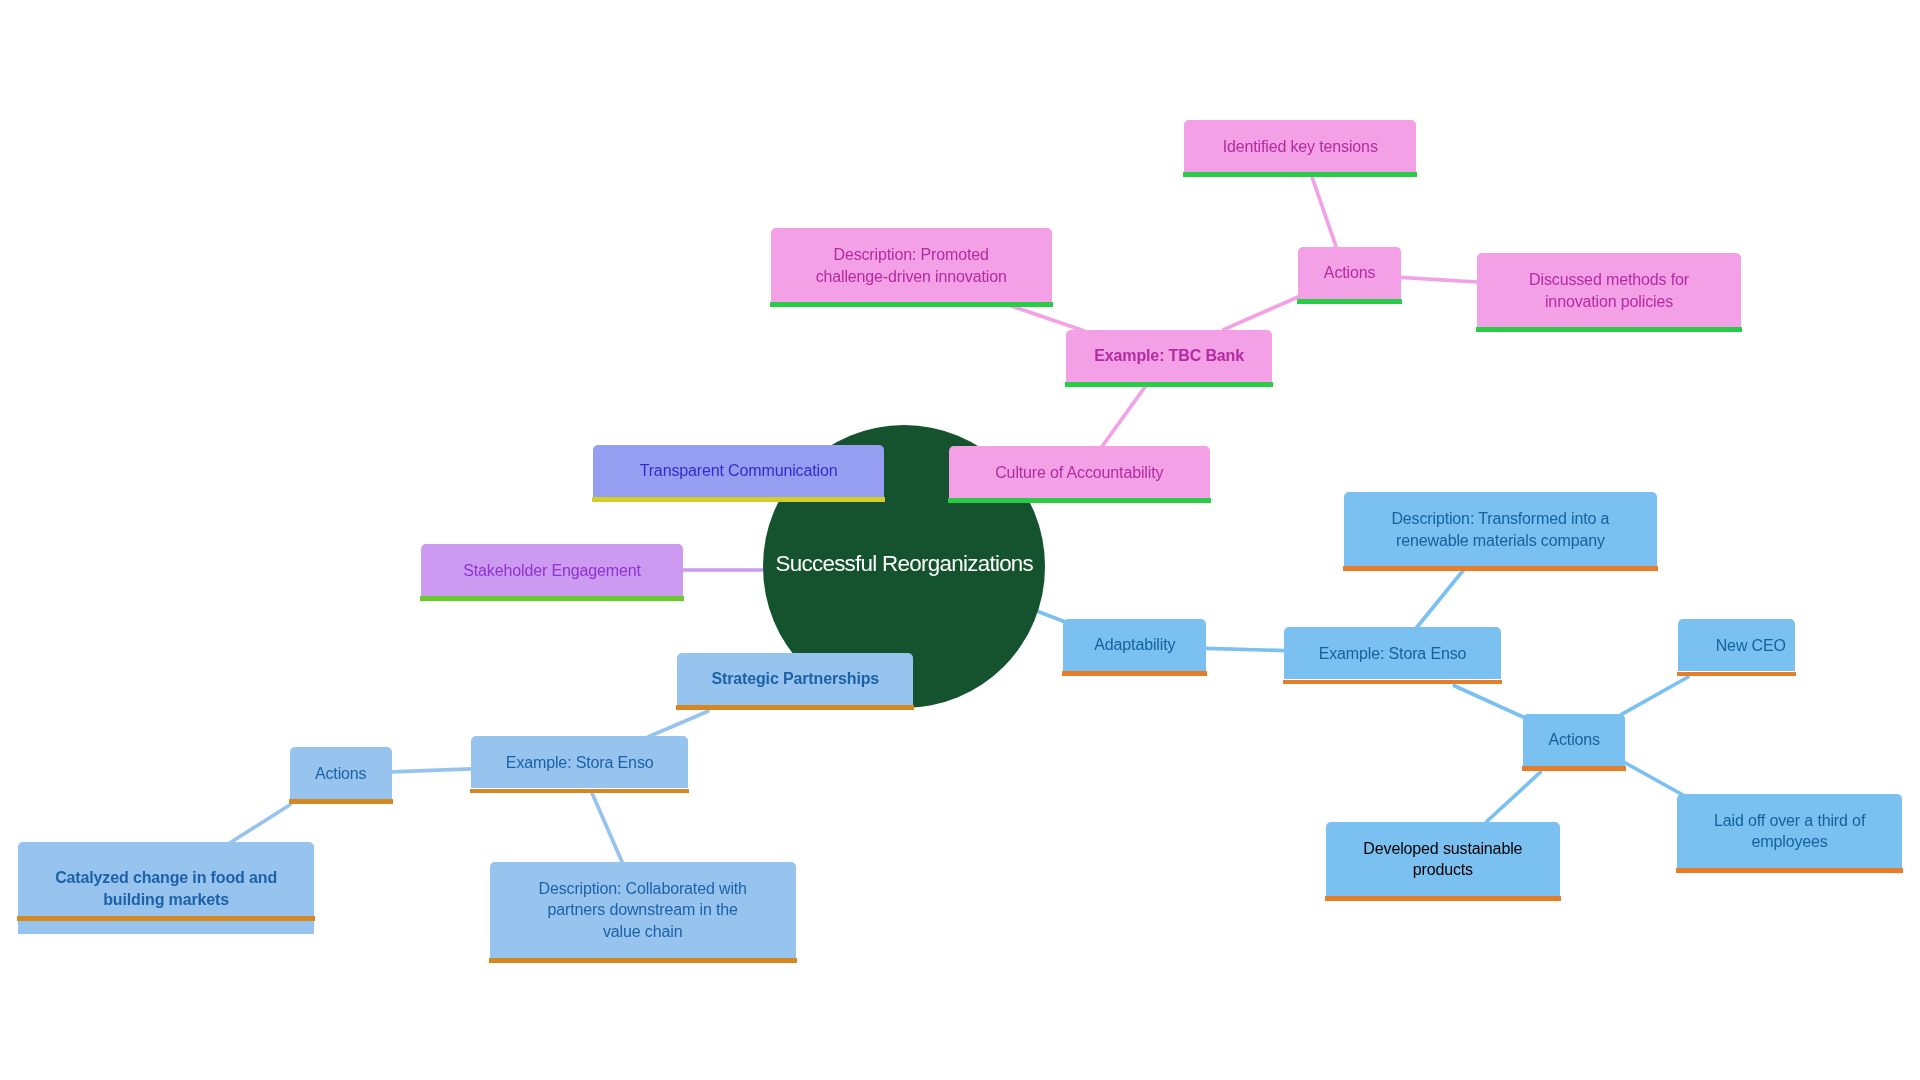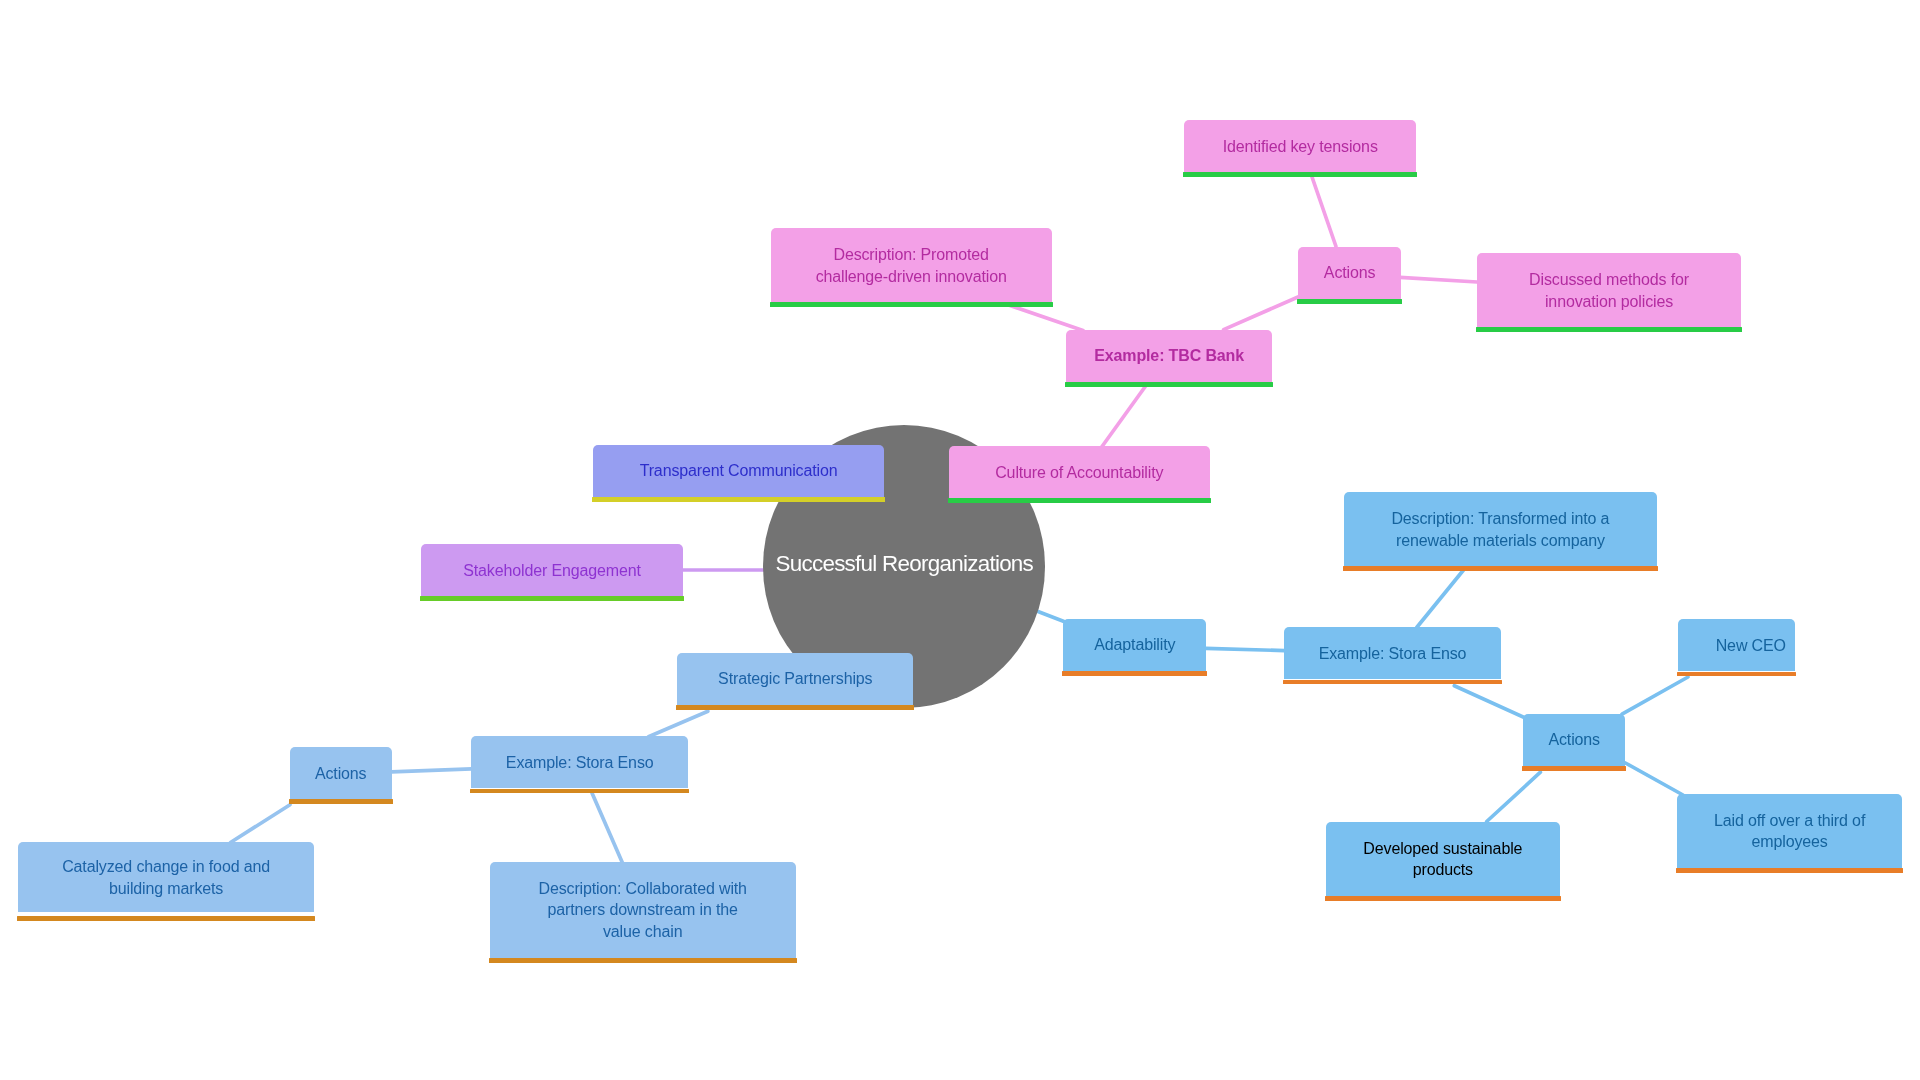--- a/index.html
+++ b/index.html
@@ -36,21 +36,21 @@
       <line x1="1416.7" y1="627.5" x2="1463.5" y2="570" stroke="#7AC0F0" stroke-width="3.7" stroke-linecap="round" fill="none"></line>
       <line x1="1454.3" y1="685.7" x2="1526" y2="718.3" stroke="#7AC0F0" stroke-width="3.7" stroke-linecap="round" fill="none"></line>
       <line x1="1622" y1="714.2" x2="1688" y2="677" stroke="#7AC0F0" stroke-width="3.7" stroke-linecap="round" fill="none"></line>
       <line x1="1625.4" y1="763" x2="1683" y2="795" stroke="#7AC0F0" stroke-width="3.7" stroke-linecap="round" fill="none"></line>
       <line x1="1540.4" y1="772.2" x2="1486.7" y2="821.5" stroke="#7AC0F0" stroke-width="3.7" stroke-linecap="round" fill="none"></line>
       <line x1="707.9" y1="711.2" x2="648.5" y2="736.8" stroke="#97C3EF" stroke-width="3.7" stroke-linecap="round" fill="none"></line>
       <line x1="471.6" y1="768.9" x2="391.7" y2="771.8" stroke="#97C3EF" stroke-width="3.7" stroke-linecap="round" fill="none"></line>
       <line x1="592" y1="793" x2="622.5" y2="863" stroke="#97C3EF" stroke-width="3.7" stroke-linecap="round" fill="none"></line>
       <line x1="290" y1="804.7" x2="230.5" y2="842.5" stroke="#97C3EF" stroke-width="3.7" stroke-linecap="round" fill="none"></line>
     </svg>
-<div id="root" style="left: 762.5px; top: 425.2px; width: 282.6px; height: 282.6px; background: #737373;">
+<div id="root" style="left: 762.5px; top: 425.2px; width: 282.6px; height: 282.6px; background: #14532d;">
       <span class="rlbl">Successful Reorganizations</span>
     </div>
     <div class="node" style="left: 1184px; top: 120.3px; width: 232.4px; height: 52px;">
       <div class="box" style="background: rgb(243, 160, 231);"></div>
       <div class="bar" style="background: rgb(40, 204, 70); top: 52.2px;"></div>
       <span class="lbl" style="color: rgb(179, 43, 160);">Identified key tensions</span>
     </div>
     <div class="node" style="left: 770.5px; top: 228px; width: 281.3px; height: 74px;">
       <div class="box" style="background: rgb(243, 160, 231);"></div>
       <div class="bar" style="background: rgb(40, 204, 70); top: 74.2px;"></div>
@@ -105,21 +105,21 @@
       <span class="lbl" style="color: rgb(21, 99, 157);">New CEO</span>
     </div>
     <div class="node" style="left: 1284.1px; top: 627.4px; width: 216.8px; height: 52px;">
       <div class="box" style="background: rgb(122, 192, 240);"></div>
       <div class="bar" style="background: rgb(232, 125, 40); top: 52.2px;"></div>
       <span class="lbl" style="color: rgb(21, 99, 157);">Example: Stora Enso</span>
     </div>
     <div class="node" style="left: 677.2px; top: 652.6px; width: 236.2px; height: 52px;">
       <div class="box" style="background: rgb(151, 195, 239);"></div>
       <div class="bar" style="background: rgb(212, 136, 31); top: 52.2px;"></div>
-      <span class="lbl" style="color: rgb(28, 98, 166);">Strategic Partnerships</span>
+      <span class="lbl" style="color: rgb(28, 98, 166); font-weight: bold;">Strategic Partnerships</span>
     </div>
     <div class="node" style="left: 1523px; top: 713.6px; width: 102.4px; height: 52px;">
       <div class="box" style="background: rgb(122, 192, 240);"></div>
       <div class="bar" style="background: rgb(232, 125, 40); top: 52.2px;"></div>
       <span class="lbl" style="color: rgb(21, 99, 157);">Actions</span>
     </div>
     <div class="node" style="left: 471.2px; top: 736.4px; width: 217px; height: 52px;">
       <div class="box" style="background: rgb(151, 195, 239);"></div>
       <div class="bar" style="background: rgb(212, 136, 31); top: 52.2px;"></div>
       <span class="lbl" style="color: rgb(28, 98, 166);">Example: Stora Enso</span>
@@ -134,21 +134,21 @@
       <div class="bar" style="background: rgb(232, 125, 40); top: 74.2px;"></div>
       <span class="lbl" style="color: rgb(21, 99, 157);">Laid off over a third of
 employees</span>
     </div>
     <div class="node" style="left: 1325.7px; top: 821.5px; width: 234.3px; height: 74px;">
       <div class="box" style="background: rgb(122, 192, 240);"></div>
       <div class="bar" style="background: rgb(232, 125, 40); top: 74.2px;"></div>
       <span class="lbl" style="color: #000000;">Developed sustainable
 products</span>
     </div>
-    <div class="node" style="left: 17.9px; top: 842.2px; width: 296.4px; height: 70px;">
+    <div class="node" style="left: 17.9px; top: 842.2px; width: 296.4px; height: 92px; font-weight: bold;">
       <div class="box" style="background: rgb(151, 195, 239);"></div>
       <div class="bar" style="background: rgb(212, 136, 31); top: 74.2px;"></div>
       <span class="lbl" style="color: rgb(28, 98, 166);">Catalyzed change in food and
 building markets</span>
     </div>
     <div class="node" style="left: 489.5px; top: 861.7px; width: 306.4px; height: 96px;">
       <div class="box" style="background: rgb(151, 195, 239);"></div>
       <div class="bar" style="background: rgb(212, 136, 31); top: 96.2px;"></div>
       <span class="lbl" style="color: rgb(28, 98, 166);">Description: Collaborated with
 partners downstream in the

